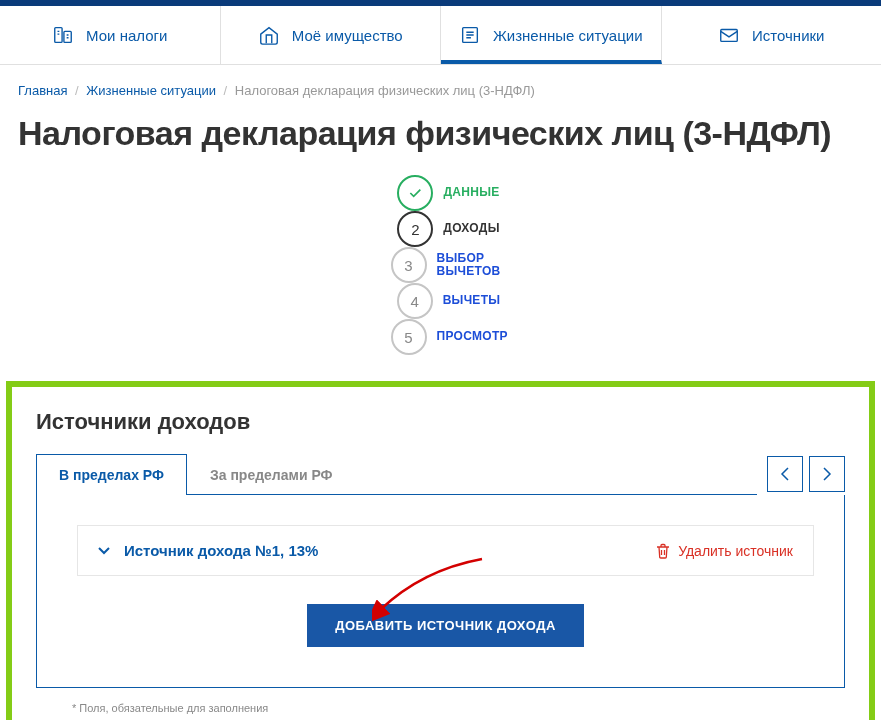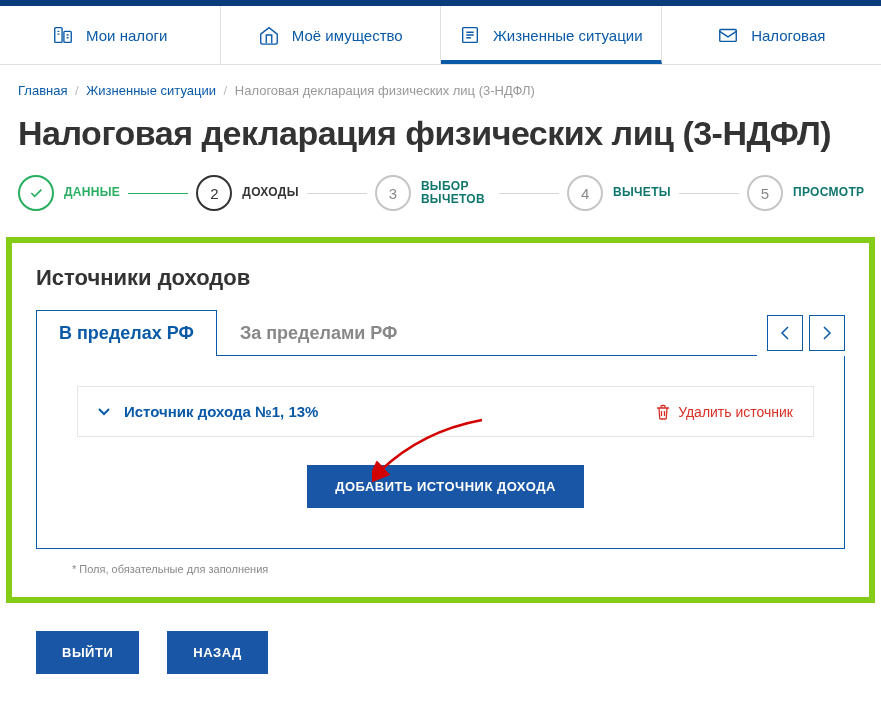--- a/index.html
+++ b/index.html
@@ -64,22 +64,23 @@
       font-weight: 700;
       font-size: 34px;
       color: #333;
       padding: 6px 18px 22px 18px;
       letter-spacing: -0.5px;
     }
     
     .stepper {
       display: flex;
       align-items: center;
-      padding: 0 18px 26px 18px;
+      padding: 0 18px 26px 34px;
       gap: 0;
+      flex-direction: column;
     }
     .step {
       display: flex;
       align-items: center;
       gap: 10px;
     }
     .step-circle {
       width: 36px;
       height: 36px;
       border-radius: 50%;
@@ -98,21 +99,21 @@
     }
     .step.current .step-circle {
       border-color: #333;
       color: #333;
     }
     .step-label {
       font-family: "Arial Narrow", Arial, sans-serif;
       font-stretch: condensed;
       font-weight: 700;
       font-size: 12px;
-      color: #0f766e;
+      color: #1d4ed8;
       letter-spacing: 0.3px;
       line-height: 1.1;
       max-width: 70px;
     }
     .step.done .step-label { color: #27ae60; }
     .step.current .step-label { color: #333; }
     .step-line {
       flex: 1;
       height: 1px;
       background: #d5d5d5;
@@ -145,21 +146,21 @@
     .tabs {
       display: flex;
       border-bottom: 1px solid #0a5aa8;
       flex: 1;
     }
     .tab {
       padding: 12px 22px;
       font-family: "Arial Narrow", Arial, sans-serif;
       font-stretch: condensed;
       font-weight: 700;
-      font-size: 18px;
+      font-size: 14px;
       color: #888;
       cursor: pointer;
       border: 1px solid transparent;
       border-bottom: none;
       position: relative;
       top: 1px;
     }
     .tab.active {
       color: #0a5aa8;
       border-color: #0a5aa8;
@@ -302,21 +303,21 @@
     </span>
     <span>Жизненные ситуации</span>
   </div>
   <div class="nav-item">
     <span class="nav-icon">
       <svg viewBox="0 0 24 24" width="22" height="22" fill="none" stroke="currentColor" stroke-width="1.5">
           <rect x="3" y="6" width="18" height="13" rx="1"></rect>
           <path d="M3 8l9 6 9-6"></path>
         </svg>
     </span>
-    <span>Налоговая</span>
+    <span>Источники</span>
   </div>
 </nav>
 
 <div class="breadcrumb">
   <a href="#">Главная</a>
   <span class="sep">/</span>
   <a href="#">Жизненные ситуации</a>
   <span class="sep">/</span>
   <span>Налоговая декларация физических лиц (3-НДФЛ)</span>
 </div>

